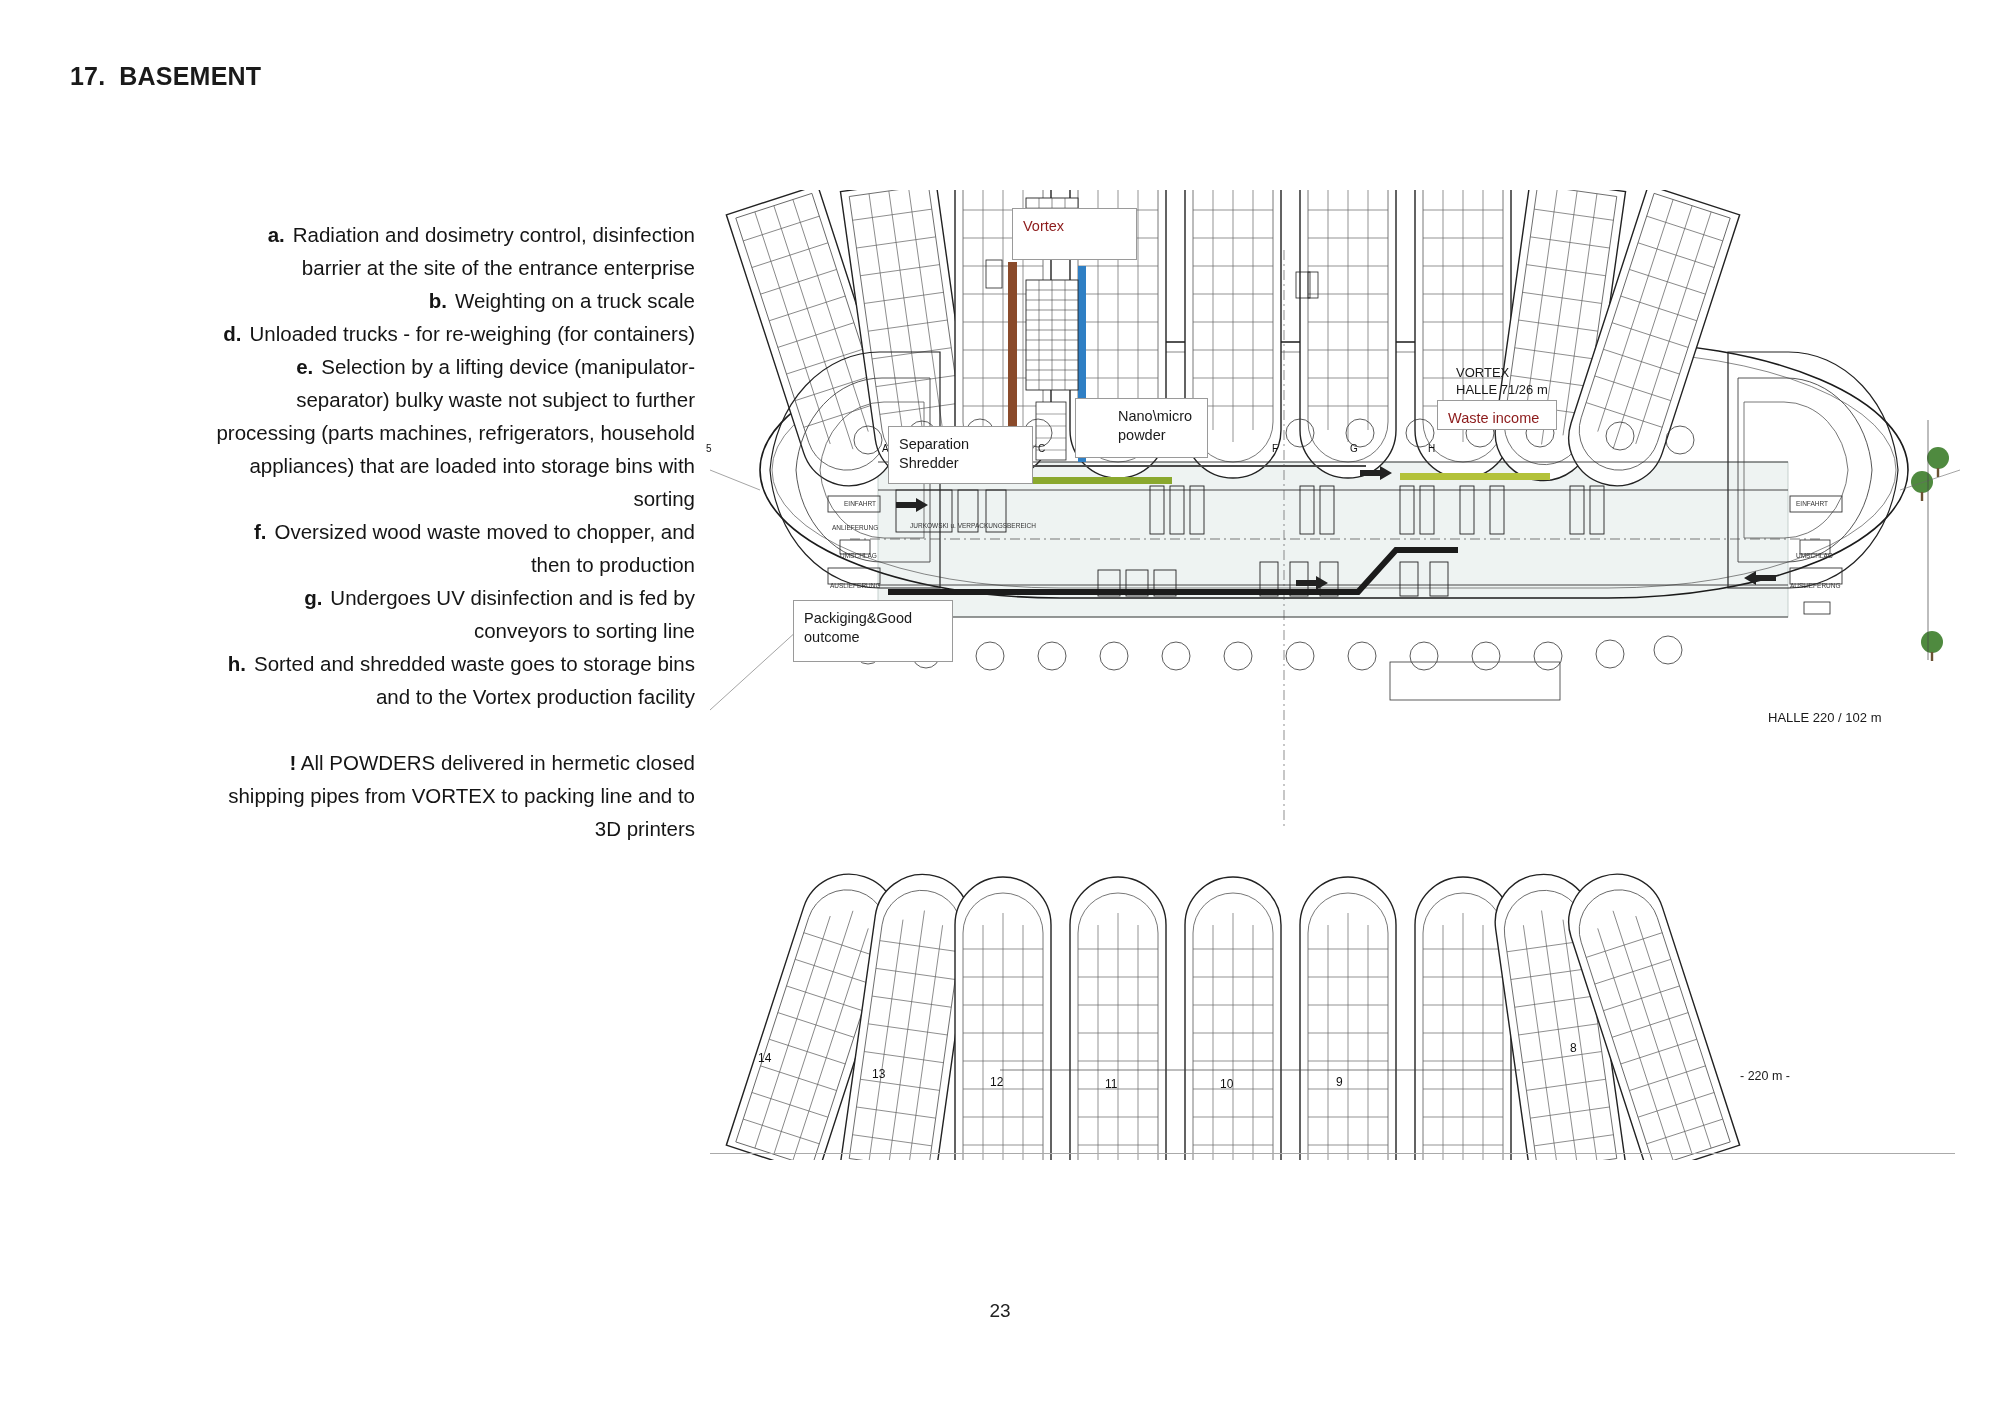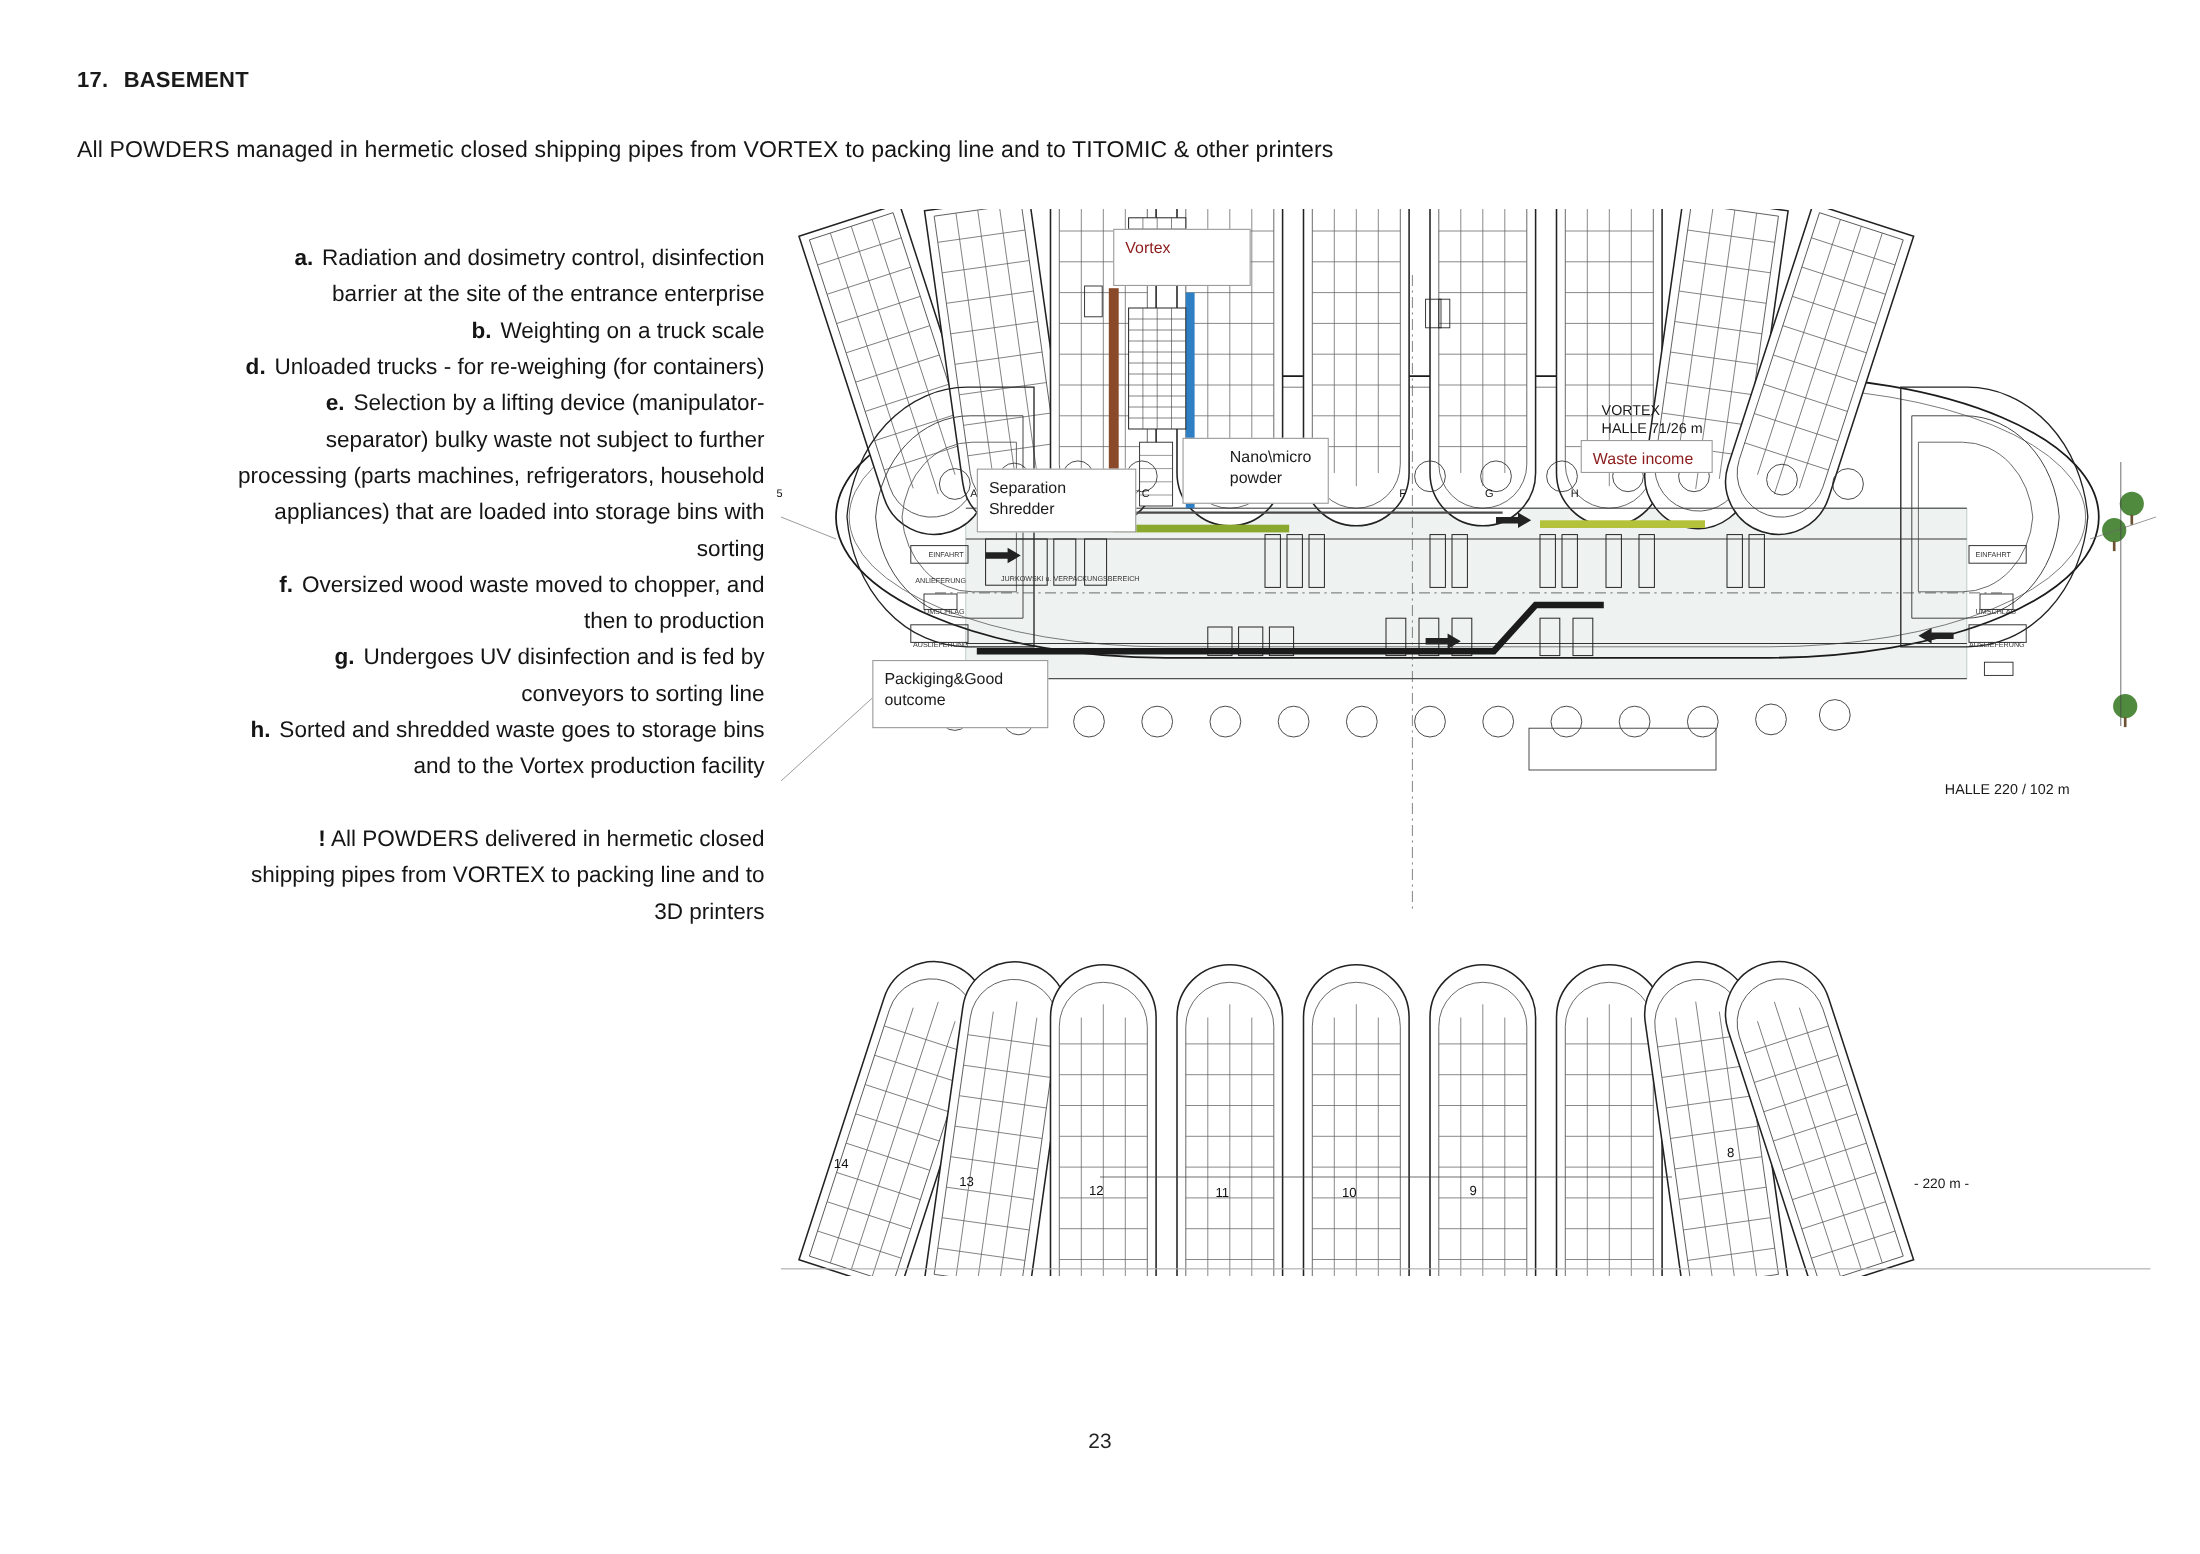--- a/index.html
+++ b/index.html
@@ -18,21 +18,21 @@
   .page {
     position: absolute;
     left: 0; top: 0;
     width: 2000px;
     height: 1413px;
   }
   .heading {
     position: absolute;
     left: 70px;
     top: 62px;
-    font-size: 20px;
+    font-size: 25px;
     font-weight: bold;
     letter-spacing: 0.2px;
   }
   .heading .num { margin-right: 14px; }
   .subtitle {
     position: absolute;
     left: 70px;
     top: 125px;
     font-size: 21px;
     font-weight: 400;
@@ -118,21 +118,20 @@
 </style>
 </head>
 <body>
 
 <div class="page">
 
   <div class="heading">
     <span class="num">17.</span><span>BASEMENT</span>
   </div>
 
-  <div class="subtitle">All POWDERS managed in hermetic closed shipping pipes from VORTEX to packing line and to TITOMIC &amp; other printers</div>
 
   <div class="list-col">
     <div class="list-item"><span class="lbl">a.</span><span>Radiation and dosimetry control, disinfection barrier at the site of the entrance enterprise</span></div>
     <div class="list-item"><span class="lbl">b.</span><span>Weighting on a truck scale</span></div>
     <div class="list-item"><span class="lbl">d.</span><span>Unloaded trucks - for re-weighing (for containers)</span></div>
     <div class="list-item"><span class="lbl">e.</span><span>Selection by a lifting device (manipulator-separator) bulky waste not subject to further processing (parts machines, refrigerators, household appliances) that are loaded into storage bins with sorting</span></div>
     <div class="list-item"><span class="lbl">f.</span><span>Oversized wood waste moved to chopper, and then to production</span></div>
     <div class="list-item"><span class="lbl">g.</span><span>Undergoes UV disinfection and is fed by conveyors to sorting line</span></div>
     <div class="list-item"><span class="lbl">h.</span><span>Sorted and shredded waste goes to storage bins and to the Vortex production facility</span></div>
     <div class="note"><span class="bang">!</span><span> All POWDERS delivered in hermetic closed shipping pipes from VORTEX to packing line and to 3D printers</span></div>

